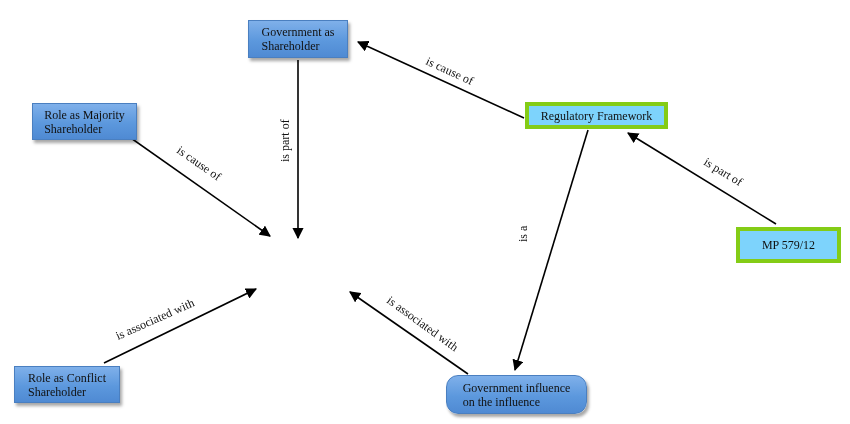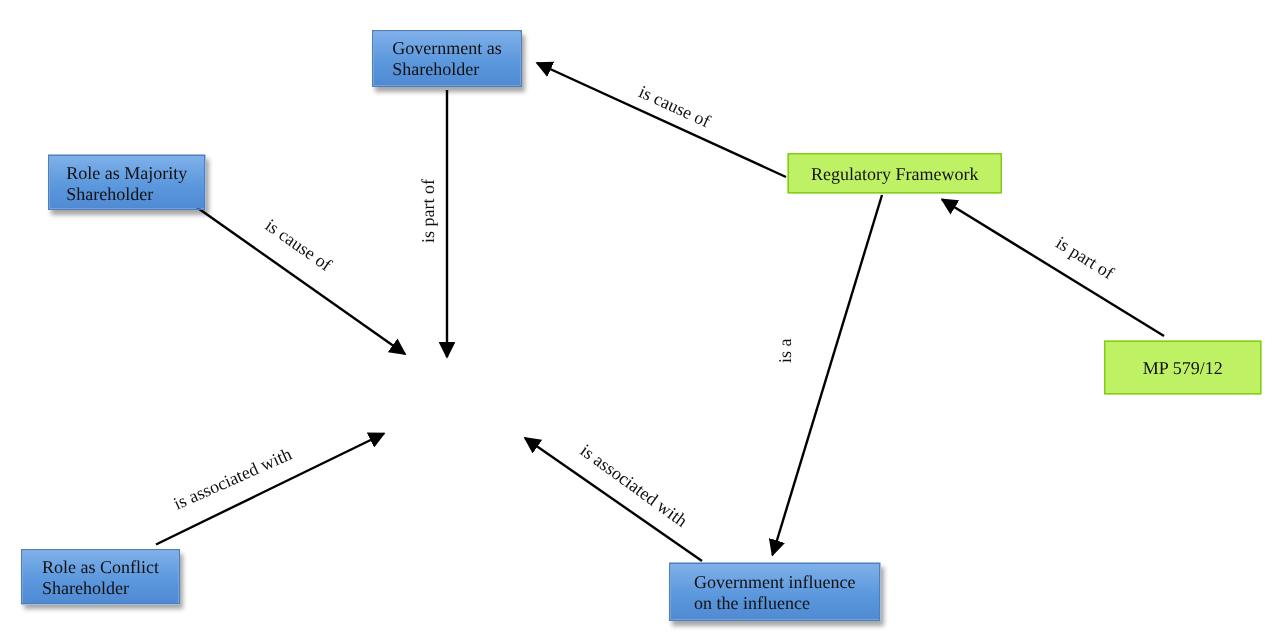--- a/index.html
+++ b/index.html
@@ -4,21 +4,21 @@
 <style>
   html, body { margin: 0; padding: 0; background: #ffffff; }
   body { width: 850px; height: 424px; position: relative; overflow: hidden;
          font-family: "Liberation Serif", "DejaVu Serif", serif; }
   #canvas { position: absolute; left: 0; top: 0; width: 850px; height: 424px; }
   .node { position: absolute; box-sizing: border-box; display: flex;
           align-items: center; justify-content: center; text-align: left;
           font-size: 12px; line-height: 14px; color: #111; }
   .node.blue { background: linear-gradient(to bottom, #7fb0ea 0%, #5c98dd 55%, #4f8ad3 100%);
                border: 1px solid #4a7fc0; box-shadow: 2px 3px 3px rgba(0,0,0,0.35); }
-  .node.white { background: #bef264; border: 1px solid #84cc16; }
+  .node.white { background: #7dd3fc; border: 4px solid #84cc16; }
   .edge-label { font-family: "Liberation Serif", "DejaVu Serif", serif; font-size: 12px; fill: #111; }
 </style>
 </head>
 <body>
 
 <div id="canvas">
   <svg id="edges" width="850" height="424" style="position:absolute;left:0;top:0">
     <defs>
       <marker id="arrow" viewBox="0 0 10 10" refX="9" refY="5" markerWidth="7" markerHeight="7" orient="auto-start-reverse">
         <path d="M0,0 L10,5 L0,10 z" fill="#000"></path>
@@ -69,16 +69,16 @@
   </div>
 
   <div class="node white" style="left:736px;top:227px;width:105px;height:36px;">
     <span>MP 579/12</span>
   </div>
 
   <div class="node blue" style="left:14px;top:366px;width:106px;height:37px;">
     <div><span>Role as Conflict</span><br><span>Shareholder</span></div>
   </div>
 
-  <div class="node blue" style="left:446px;top:375px;width:141px;height:39px;">
+  <div class="node blue" style="left:446px;top:375px;width:141px;height:39px;border-radius:12px;">
     <div><span>Government influence</span><br><span>on the influence</span></div>
   </div>
 </div>
 
 </body></html>

